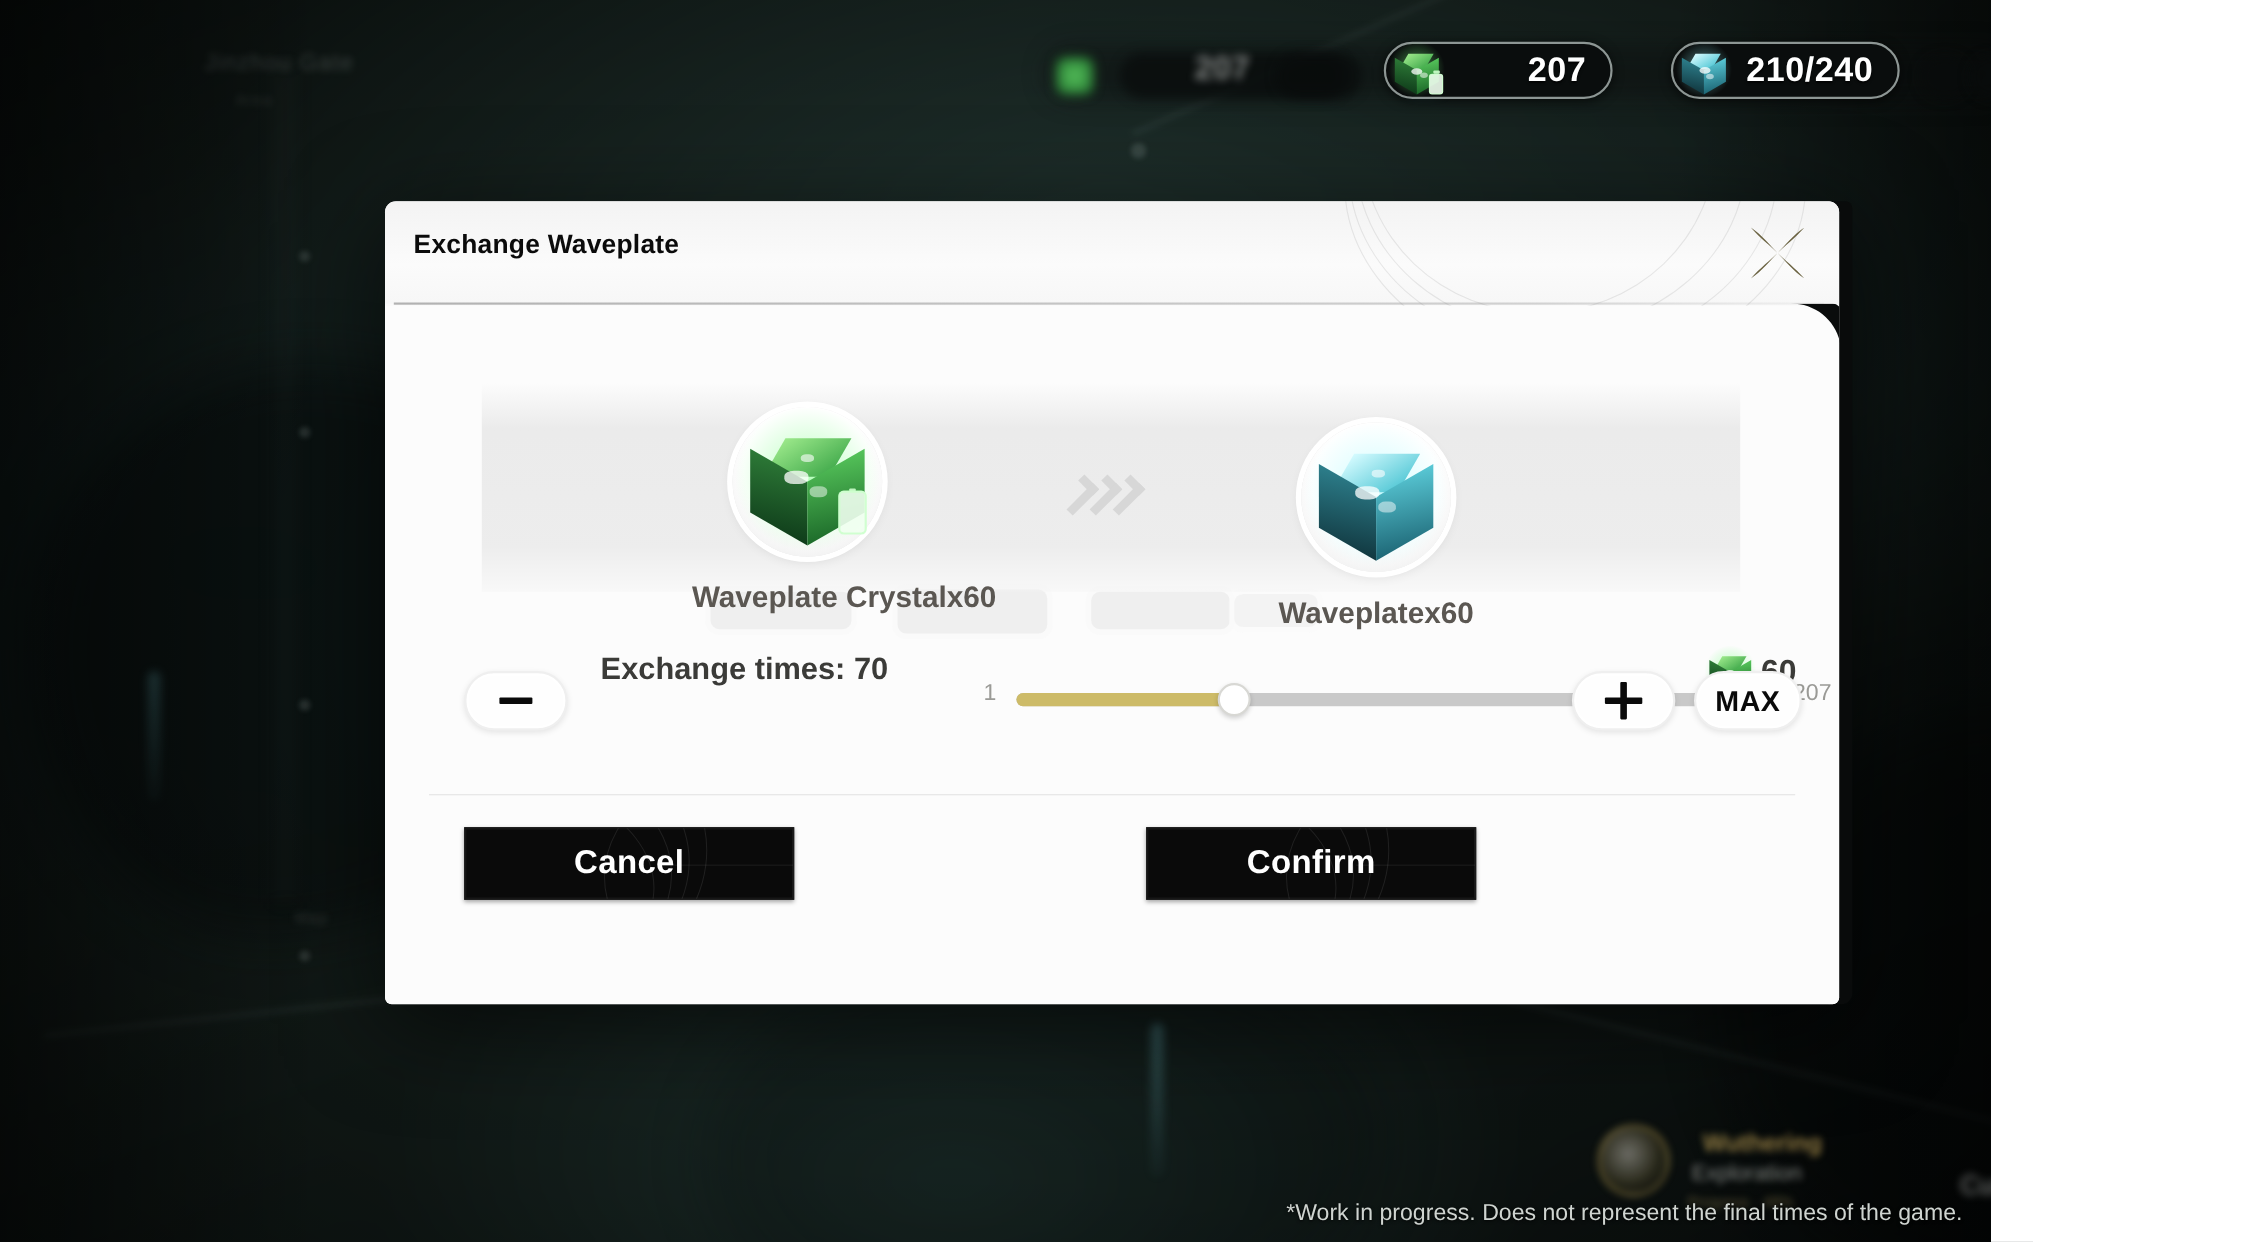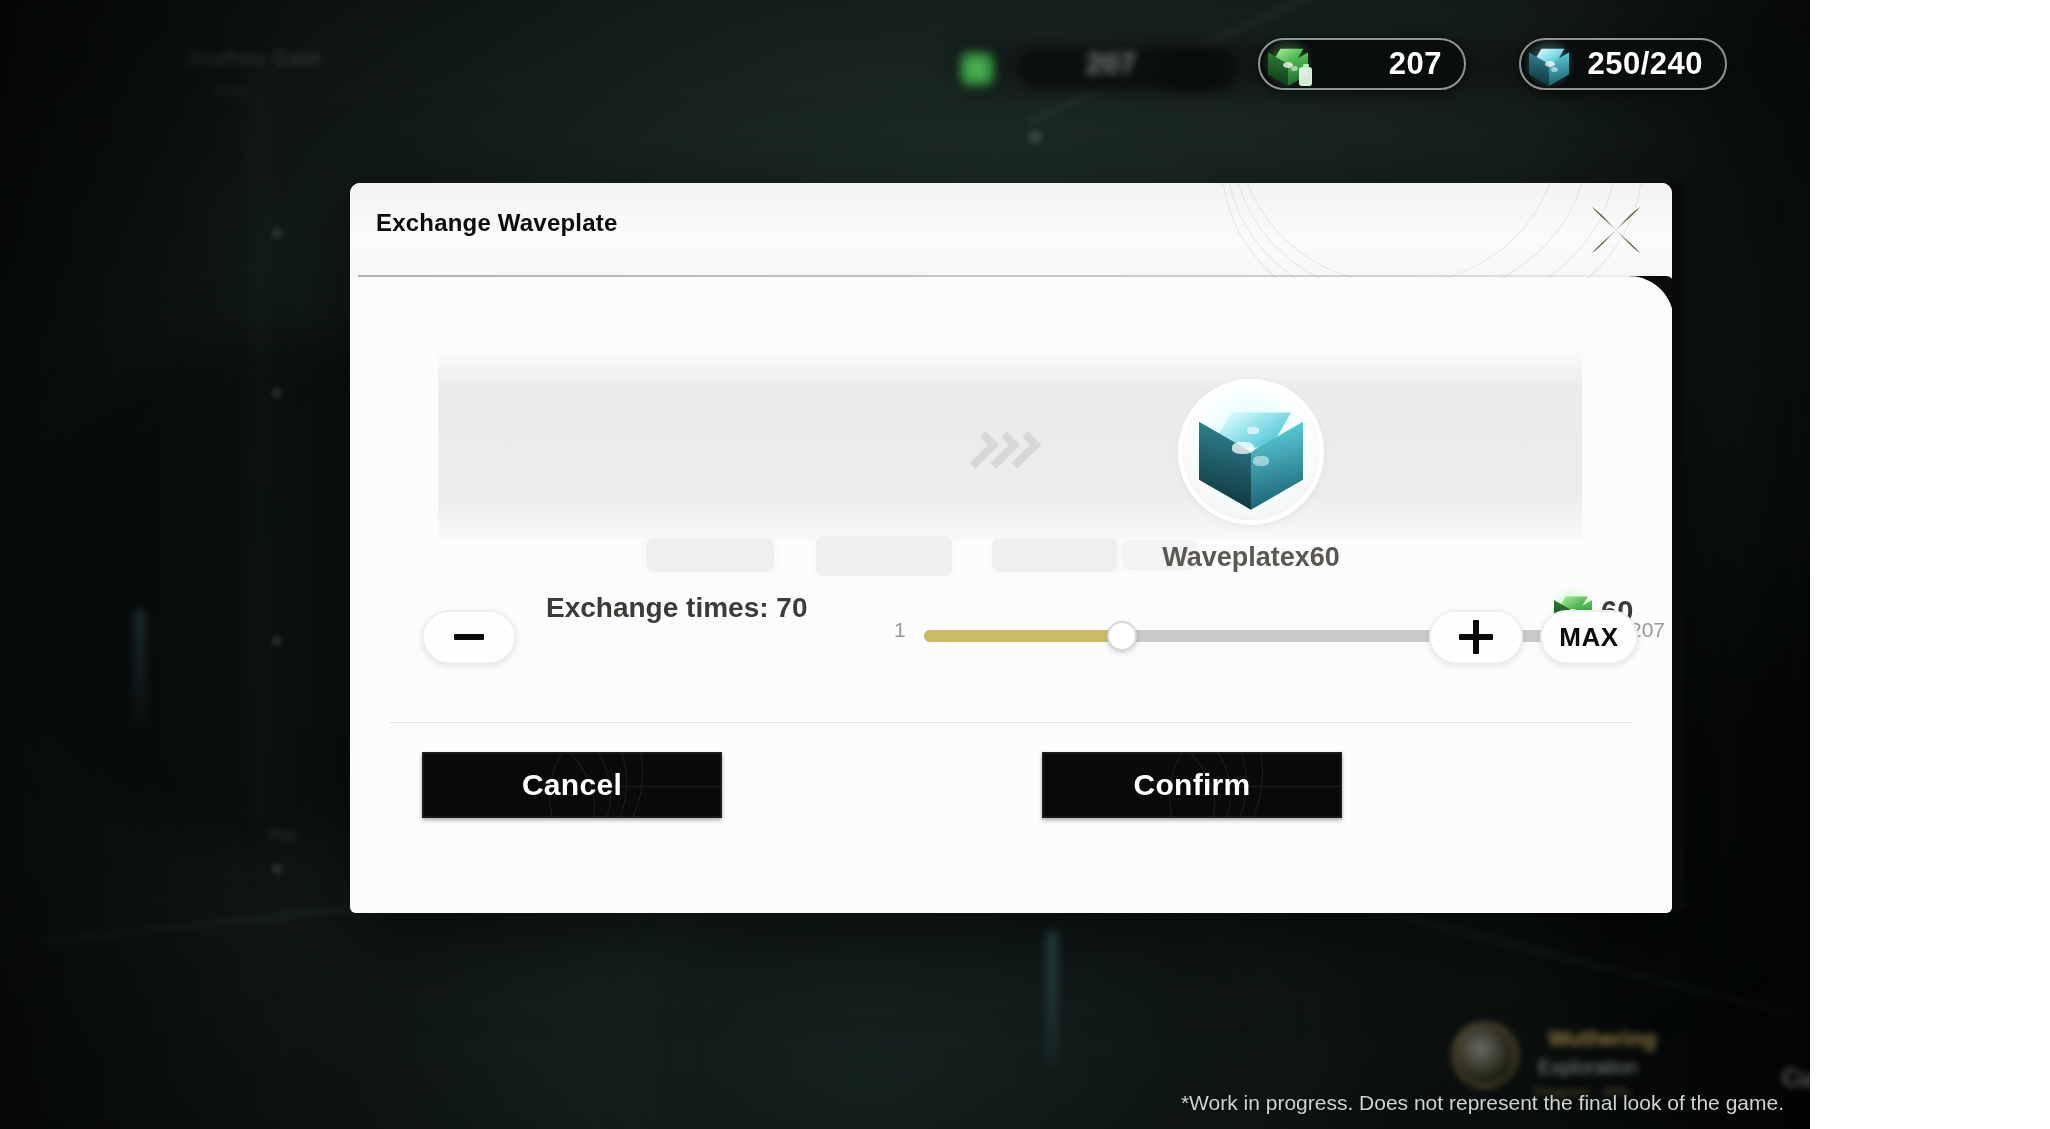--- a/index.html
+++ b/index.html
@@ -617,21 +617,21 @@
       <div class="gem-wrap">
         <div class="cube teal">
           <div class="glow"></div>
           <div class="face top"></div>
           <div class="face left"></div>
           <div class="face right"></div>
           <div class="sparkle" style="left:40%; top:42%; width:10px; height:6px;"></div>
           <div class="sparkle" style="left:56%; top:58%; width:7px; height:5px; opacity:0.7;"></div>
         </div>
       </div>
-      <div class="amount">250/240</div>
+      <div class="amount">210/240</div>
     </div>
 
     <div class="hud-close-icon">
       <svg viewBox="0 0 100 100" width="52" height="52">
         <path d="M50 50 L10 14 L44 46 Z" fill="#a6a6a0"></path>
         <path d="M50 50 L90 14 L56 46 Z" fill="#a6a6a0"></path>
         <path d="M50 50 L10 86 L44 54 Z" fill="#a6a6a0"></path>
         <path d="M50 50 L90 86 L56 54 Z" fill="#a6a6a0"></path>
       </svg>
     </div>
@@ -666,20 +666,37 @@
       <div class="modal-body">
         <div class="body-notch"></div>
 
         <div class="ghost-chip" style="left:296px; top:260px; width:128px; height:34px;"></div>
         <div class="ghost-chip" style="left:466px; top:258px; width:136px; height:40px;"></div>
         <div class="ghost-chip" style="left:642px; top:260px; width:126px; height:34px;"></div>
         <div class="ghost-chip" style="left:772px; top:262px; width:76px; height:30px; opacity:0.6;"></div>
 
         <div class="items-panel">
 
+          <div class="item-slot" style="left:191px; top:22px;">
+            <div class="disc">
+              <div class="icon-box">
+                <div class="cube green">
+                  <div class="glow"></div>
+                  <div class="face top"></div>
+                  <div class="face left"></div>
+                  <div class="face right"></div>
+                  <div class="sparkle" style="left:30%; top:40%; width:22px; height:12px; border-radius:40%;"></div>
+                  <div class="sparkle" style="left:52%; top:54%; width:16px; height:10px; border-radius:40%; opacity:0.65;"></div>
+                  <div class="sparkle" style="left:44%; top:26%; width:12px; height:7px; border-radius:40%; opacity:0.8;"></div>
+                </div>
+                <div class="battery-badge" style="right:-2px; bottom:4px; width:26px; height:40px; border-width:2.6px; border-radius:5px;"></div>
+              </div>
+            </div>
+            <div class="label">Waveplate Crystalx60</div>
+          </div>
 
           <div class="arrow-chevrons" style="left:533px; top:85px;">
             <span></span>
               <span></span>
               <span></span>
           </div>
 
           <div class="item-slot" style="left:708px; top:36px;">
             <div class="disc">
               <div class="icon-box">
@@ -770,15 +787,15 @@
     <div class="br-emblem" style="left:1452px; top:1022px;"></div>
     <div class="br-title" style="left:1548px; top:1026px;">Wuthering</div>
     <div class="br-sub" style="left:1538px; top:1056px;">Exploration</div>
     <div class="br-sub2" style="left:1534px; top:1084px;">Progress · 48%</div>
     <div class="br-bar" style="left:1820px; top:1018px;">
         <i id="br-bar-fill" style="width: 47%;"></i>
       </div>
     <div class="br-right-label" style="left:1782px; top:1064px;">Custom Mark</div>
   </div>
 
-  <div class="disclaimer">*Work in progress. Does not represent the final look of the game.</div>
+  <div class="disclaimer">*Work in progress. Does not represent the final times of the game.</div>
 
 </div>
 
 </body></html>

